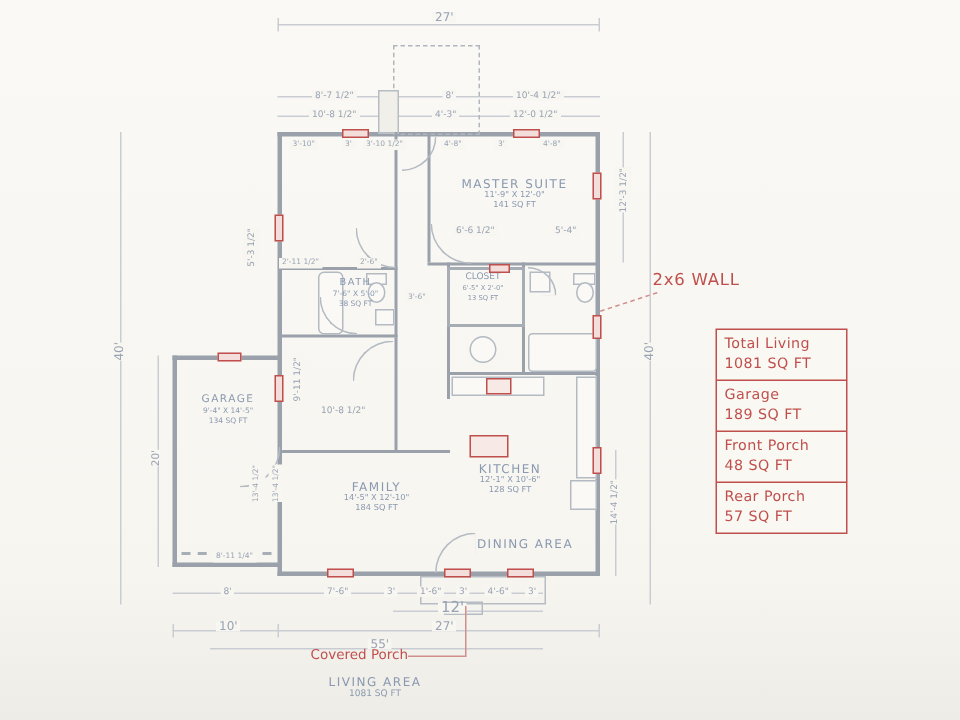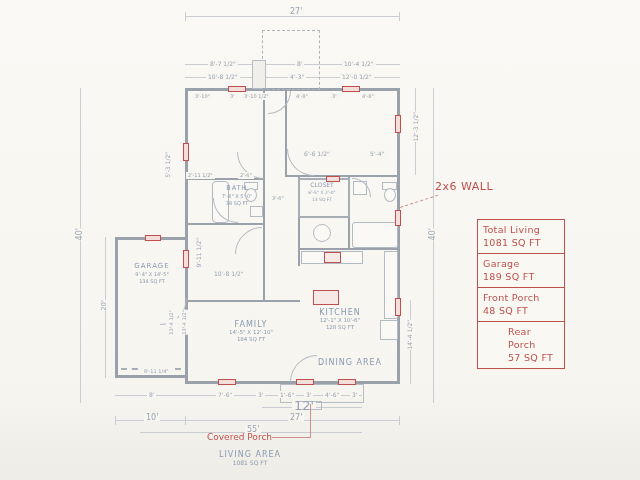--- a/index.html
+++ b/index.html
@@ -24,21 +24,21 @@
   .arc.tl{border-top:1px solid #b3bac2;border-left:1px solid #b3bac2;border-radius:100% 0 0 0;}
   .arc.tr{border-top:1px solid #b3bac2;border-right:1px solid #b3bac2;border-radius:0 100% 0 0;}
   .arc.bl{border-bottom:1px solid #b3bac2;border-left:1px solid #b3bac2;border-radius:0 0 0 100%;}
   .arc.br{border-bottom:1px solid #b3bac2;border-right:1px solid #b3bac2;border-radius:0 0 100% 0;}
   .fix{position:absolute;border:1px solid #b3bac2;background:#faf9f5;z-index:2;}
   .fix.red{border-color:#bf4f4c;background:#f6e9e6;}
   .fix.round{border-radius:50%;}
   .legend{position:absolute;left:477px;top:219px;width:86px;border:1px solid #bf4f4c;
           background:#faf8f3;z-index:8;}
   .leg-row{border-bottom:1px solid #bf4f4c;padding:3px 4px 4px 5px;}
-  .leg-row:last-child{border-bottom:none;margin-left:25px;}
+  .leg-row:last-child{border-bottom:none;}
   .leg-label,.leg-value{color:#bf4f4c;font-size:9.5px;line-height:13px;letter-spacing:0.3px;}
   .rednote{position:absolute;color:#bf4f4c;z-index:8;white-space:nowrap;}
   .leader-dash{position:absolute;border-top:1px dashed #cf8f8c;transform-origin:left top;z-index:7;}
   .leader{position:absolute;background:#cf8f8c;z-index:7;}
   .title{position:absolute;text-align:center;color:#8a99b0;z-index:5;}
 </style>
 </head>
 <body>
 
 <div class="page">
@@ -120,20 +120,25 @@
   <div class="win" style="left:183px;top:143px;width:4px;height:16px;"></div>
   <div class="win" style="left:183px;top:250px;width:4px;height:16px;"></div>
   <div class="win" style="left:395px;top:115px;width:4px;height:16px;"></div>
   <div class="win" style="left:395px;top:210px;width:4px;height:14px;"></div>
   <div class="win" style="left:395px;top:298px;width:4px;height:16px;"></div>
   <div class="win" style="left:218px;top:379px;width:16px;height:4px;"></div>
   <div class="win" style="left:296px;top:379px;width:16px;height:4px;"></div>
   <div class="win" style="left:338px;top:379px;width:16px;height:4px;"></div>
   <div class="win" style="left:145px;top:235px;width:14px;height:4px;"></div>
 
+  <div class="room" style="left:295px;top:118px;width:96px;">
+    <div class="rname">MASTER SUITE</div>
+    <div class="rdims">11'-9" X 12'-0"</div>
+    <div class="rarea">141 SQ FT</div>
+  </div>
   <div class="room" style="left:214px;top:184px;width:46px;">
     <div class="rname" style="font-size:6.5px;">BATH</div>
     <div class="rdims" style="font-size:5px;">7'-6" X 5'-0"</div>
     <div class="rarea" style="font-size:5px;">38 SQ FT</div>
   </div>
   <div class="room" style="left:299px;top:180px;width:46px;">
     <div class="rname" style="font-size:6px;letter-spacing:0;">CLOSET</div>
     <div class="rdims" style="font-size:4.5px;">6'-5" X 2'-0"</div>
     <div class="rarea" style="font-size:4.5px;">13 SQ FT</div>
   </div>
@@ -185,21 +190,21 @@
   <div class="dim vt small" style="left:166px;top:310px;">13'-4 1/2"</div>
   <div class="dim vt small" style="left:179px;top:310px;">13'-4 1/2"</div>
   <div class="dim small" style="left:142px;top:368px;">8'-11 1/4"</div>
   <div class="dim" style="left:147px;top:391px;">8'</div>
   <div class="dim" style="left:216px;top:391px;">7'-6"</div>
   <div class="dim" style="left:256px;top:391px;">3'</div>
   <div class="dim" style="left:278px;top:391px;">1'-6"</div>
   <div class="dim" style="left:304px;top:391px;">3'</div>
   <div class="dim" style="left:323px;top:391px;">4'-6"</div>
   <div class="dim" style="left:350px;top:391px;">3'</div>
-  <div class="dim" style="left:292px;top:402px;font-size:13px;">12'</div>
+  <div class="dim" style="left:292px;top:402px;font-size:10px;">12'</div>
   <div class="dim" style="left:144px;top:414px;font-size:8px;">10'</div>
   <div class="dim" style="left:288px;top:414px;font-size:8px;">27'</div>
   <div class="dim" style="left:245px;top:426px;font-size:8px;">55'</div>
 
   <div class="rednote" style="left:435px;top:180px;font-size:11px;letter-spacing:0.5px;">2x6 WALL</div>
   <div class="leader-dash" style="left:400px;top:207px;width:40px;transform:rotate(-18deg);"></div>
 
   <div class="rednote" style="left:207px;top:432px;font-size:9px;">Covered Porch</div>
   <div class="leader" style="left:272px;top:437px;width:38px;height:1px;"></div>
   <div class="leader" style="left:310px;top:404px;width:1px;height:34px;"></div>

